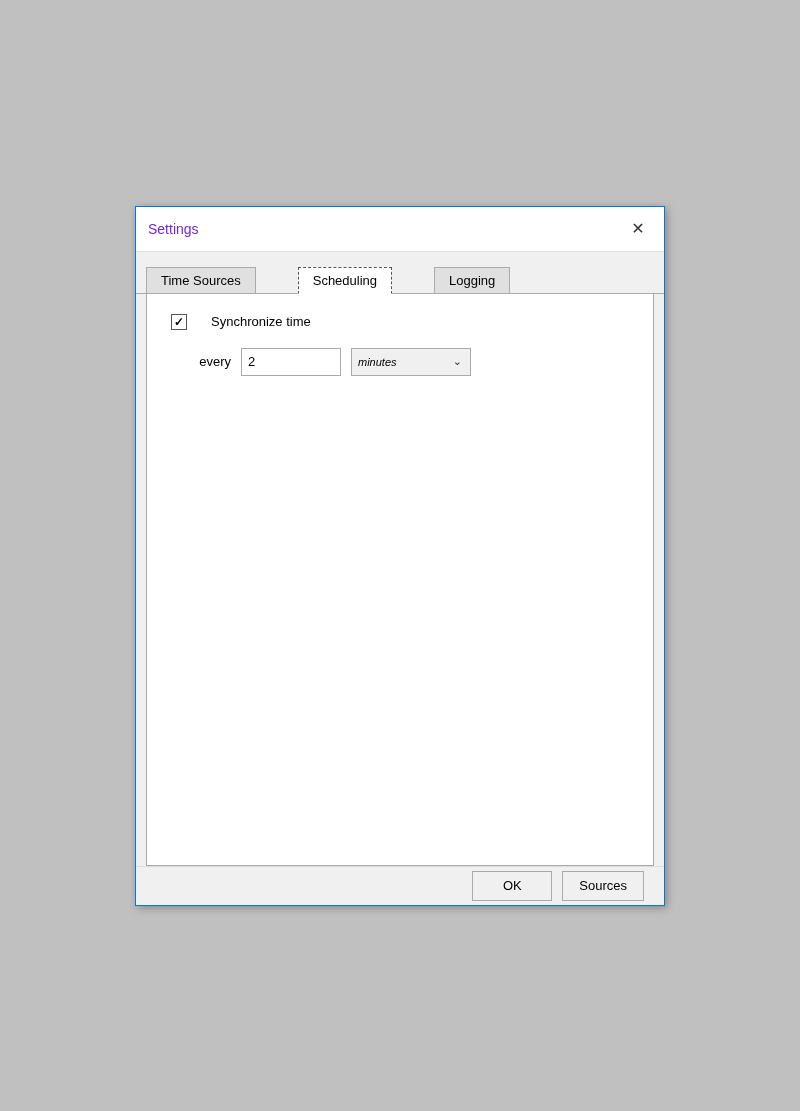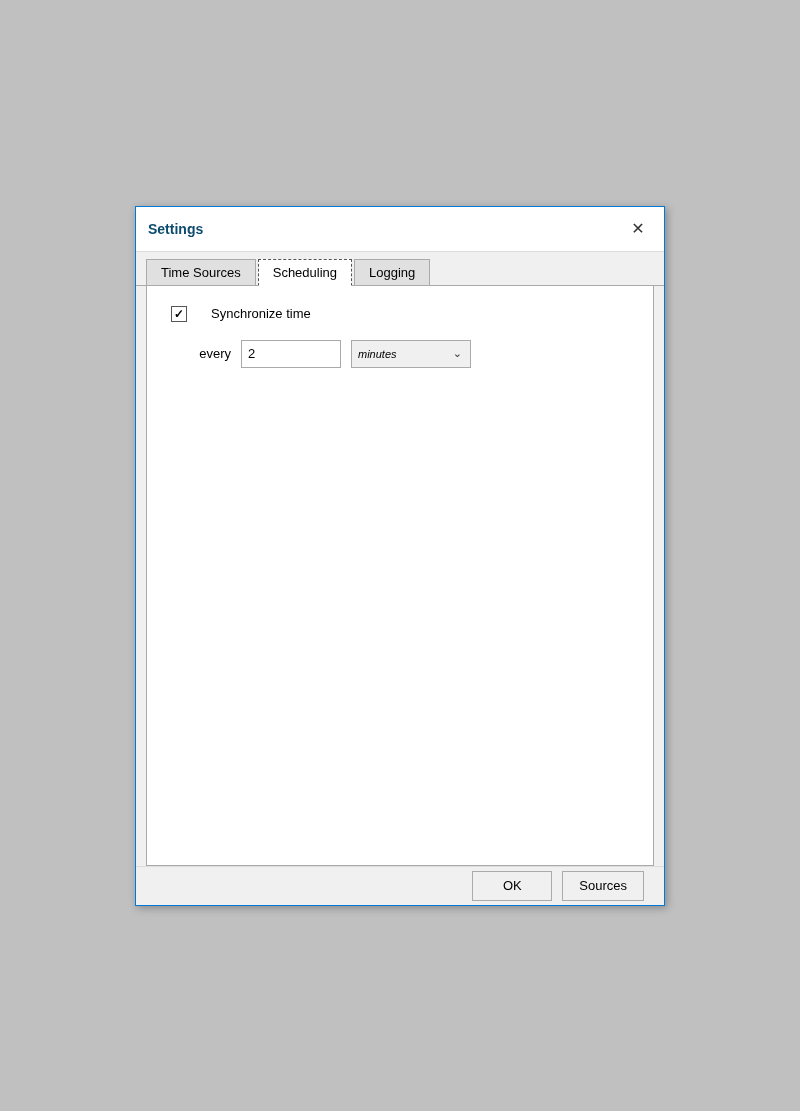--- a/index.html
+++ b/index.html
@@ -34,43 +34,44 @@
       background: #ffffff;
       padding: 8px 12px;
       display: flex;
       justify-content: space-between;
       align-items: center;
       border-bottom: 1px solid #ddd;
     }
 
     .title-bar-title {
       font-size: 14px;
-      font-weight: 700;
-      color: #0c4a6e;
+      font-weight: 400;
+      color: #6d28d9;
     }
 
     .close-button {
       width: 28px;
       height: 28px;
       display: flex;
       align-items: center;
       justify-content: center;
       cursor: pointer;
       font-size: 16px;
       color: #333;
       border: none;
       background: transparent;
       border-radius: 2px;
     }
 
     .tab-bar {
       display: flex;
       background: #f0f0f0;
-      padding: 6px 10px 0 10px;
+      padding: 14px 10px 0 10px;
       border-bottom: 1px solid #aaa;
+      gap: 40px;
     }
 
     .tab {
       padding: 5px 14px;
       cursor: pointer;
       border: 1px solid transparent;
       margin-right: 2px;
       background: #e0e0e0;
       color: #000;
       position: relative;

